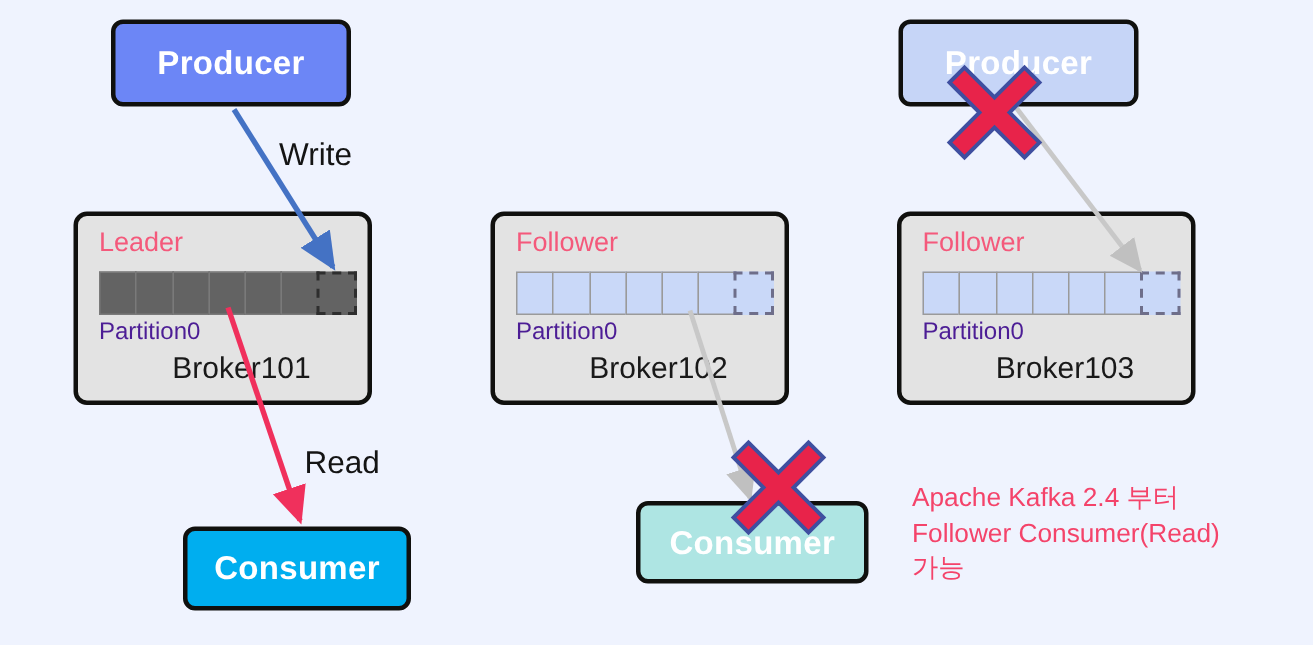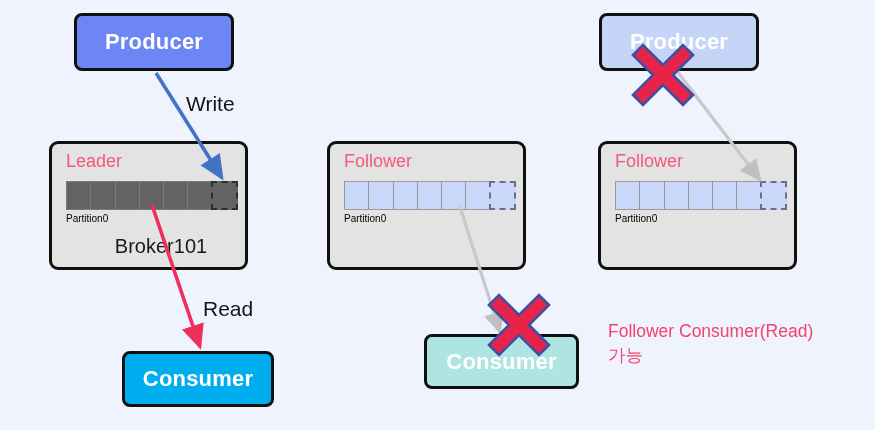--- a/index.html
+++ b/index.html
@@ -115,22 +115,22 @@
     border-color: #2e2e2e;
   }
   .bar-light .cell.dashed {
     background: #c9d8f8;
     border-color: #6e6e8a;
   }
   .partition-name {
     position: absolute;
     left: 14px;
     top: 69px;
-    font-size: 10px;
-    color: #000000;
+    font-size: 16px;
+    color: #4c1d95;
   }
   .broker-name {
     position: absolute;
     left: 0;
     right: 0;
     top: 91px;
     text-align: center;
     font-size: 20px;
     color: #191919;
     padding-left: 25px;
@@ -223,34 +223,36 @@
     <div class="partition-bar bar-light">
       <div class="cell"></div>
       <div class="cell"></div>
       <div class="cell"></div>
       <div class="cell"></div>
       <div class="cell"></div>
       <div class="cell"></div>
       <div class="cell dashed"></div>
     </div>
     <div class="partition-name">Partition0</div>
+    <div class="broker-name">Broker102</div>
   </div>
 
   <div class="broker" id="broker-103">
     <div class="role-label">Follower</div>
     <div class="partition-bar bar-light">
       <div class="cell"></div>
       <div class="cell"></div>
       <div class="cell"></div>
       <div class="cell"></div>
       <div class="cell"></div>
       <div class="cell"></div>
       <div class="cell dashed"></div>
     </div>
     <div class="partition-name">Partition0</div>
+    <div class="broker-name">Broker103</div>
   </div>
 
   <div class="node" id="consumer-left">
     <span class="node-label">Consumer</span>
   </div>
 
   <div class="node" id="consumer-right">
     <span class="node-label">Consumer</span>
   </div>
 
@@ -260,17 +262,18 @@
   <svg class="layer" id="cross-layer" viewBox="0 0 875 430">
     <g transform="translate(663,75) scale(1.0)">
       <path d="M -30,-20 L -20,-30 L 0,-10 L 20,-30 L 30,-20 L 10,0 L 30,20 L 20,30 L 0,10 L -20,30 L -30,20 L -10,0 Z" fill="#e8234a" stroke="#3f4fa0" stroke-width="2.6" stroke-linejoin="miter"></path>
     </g>
     <g transform="translate(519,325) scale(1.0)">
       <path d="M -30,-20 L -20,-30 L 0,-10 L 20,-30 L 30,-20 L 10,0 L 30,20 L 20,30 L 0,10 L -20,30 L -30,20 L -10,0 Z" fill="#e8234a" stroke="#3f4fa0" stroke-width="2.6" stroke-linejoin="miter"></path>
     </g>
   </svg>
 
   <div id="note">
+    <div>Apache Kafka 2.4 부터</div>
     <div>Follower Consumer(Read)</div>
     <div>가능</div>
   </div>
 
 </div>
 
 </body></html>

